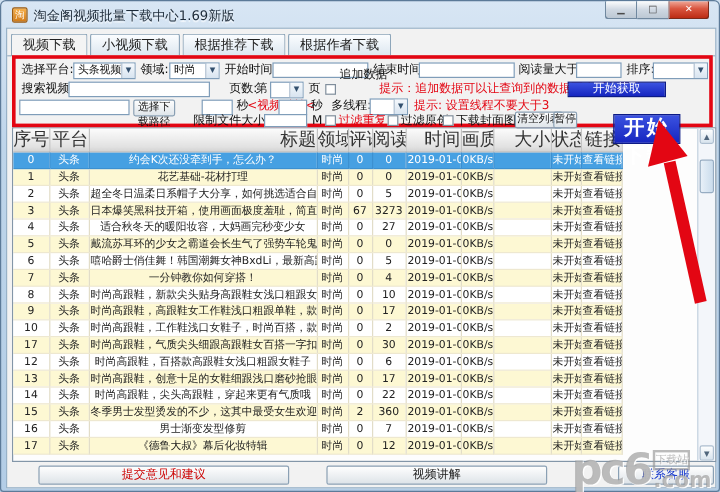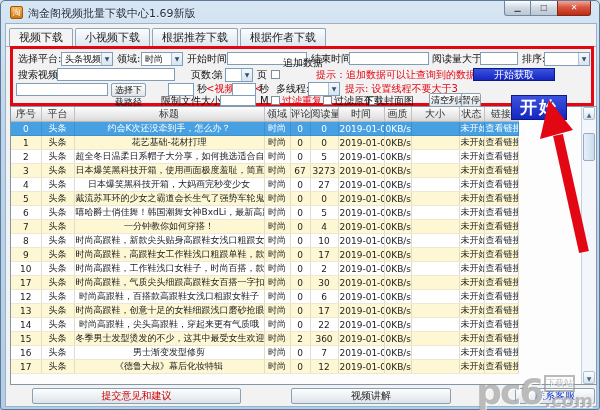--- a/index.html
+++ b/index.html
@@ -47,23 +47,23 @@
            font-size:6px; line-height:12px; color:#33506e; }
   .cb { position:absolute; width:9px; height:9px; top:2px; background:#fff; border:1px solid #808e9c; }
   .sbtn { position:absolute; height:14px; font-size:9px; line-height:12px; text-align:center;
           background:linear-gradient(180deg,#fefefe,#dfe5ea); border:1px solid #8aa0b4; border-radius:2px; color:#111; }
   .bluebar { position:absolute; background:linear-gradient(180deg,#3b52e0,#1626c0); color:#fff;
              text-align:center; border:1px solid #0c1a86; }
   
   .tablewrap { position:absolute; left:4px; top:82px; width:587px; height:279px;
                background:#fdfdfd; border:1px solid #8396a8; overflow:hidden; }
   table { border-collapse:collapse; table-layout:fixed; width:507px; }
-  th { height:13px; font-size:10px; font-weight:normal; color:#333;
+  th { height:13px; font-size:15px; font-weight:normal; color:#333;
        background:linear-gradient(180deg,#fcfcfc,#e2e2e2 80%,#d4d4d4);
-       border-right:1px solid #c2c2c2; border-bottom:1px solid #b8b8b8; overflow:hidden; white-space:nowrap; }
+       border-right:1px solid #c2c2c2; border-bottom:1px solid #b8b8b8; overflow:hidden; white-space:nowrap;text-align:right; }
   td { height:14px; font-size:9px; color:#222; text-align:center; overflow:hidden; white-space:nowrap;
        border-right:1px solid #e2ddc8; border-bottom:1px solid #eee8d0; padding:0 1px; }
   tr.trow { background:#fff; }
   tr.alt { background:#fdf8d3; }
   tr.sel { background:#46a0e2; }
   tr.sel td { color:#fff; border-color:#3c90d0; }
   
   .vscroll { position:absolute; right:0; top:0; bottom:0; width:15px; background:#f3f6fa; border-left:1px solid #c4d2de; }
   .varrow { position:absolute; left:1px; right:1px; height:13px; text-align:center; font-size:6px; line-height:13px;
             color:#50667c; background:linear-gradient(180deg,#fdfefe,#d8e4ee); border:1px solid #aebfd0; border-radius:2px; }
@@ -142,21 +142,21 @@
       <span class="f red" style="left:332px;top:33px">提示: 设置线程不要大于3</span>
 
       <span class="f" style="left:148px;top:45px">限制文件大小:</span>
       <input class="inp" style="left: 207px; top: 46px; width: 36px; height: 11px;" value="">
       <span class="f" style="left:247px;top:45px">M</span>
       <span class="cb" style="left:258px;top:47px"></span>
       <span class="f red" style="left:269px;top:45px">过滤重复</span>
       <span class="cb" style="left:310px;top:47px"></span>
       <span class="f" style="left:321px;top:45px">过滤原创</span>
       <span class="cb" style="left:356px;top:47px"></span>
-      <span class="f" style="left:351px;top:45px">下载封面图</span>
+      <span class="f" style="left:367px;top:45px">下载封面图</span>
       <span class="sbtn blue" style="left:416px;top:44px;width:40px">清空列表</span>
       <span class="sbtn blue" style="left:448px;top:44px;width:20px">暂停</span>
 
       <div class="bluebar" style="left:498px;top:46px;width:56px;height:25px;font-size:17px;line-height:23px;letter-spacing:2px;font-weight:bold">开始下载</div>
     </div>
 
     <div class="tablewrap">
       <table>
         <colgroup>
             <col style="width:30px">
@@ -235,21 +235,21 @@
               <td>3273</td>
               <td>2019-01-03 12:44:15</td>
               <td>0KB/s</td>
               <td></td>
               <td>未开始</td>
               <td>查看链接</td>
             </tr>
             <tr class="trow">
               <td>4</td>
               <td>头条</td>
-              <td>日本爆笑黑科技开箱，大妈画完秒变少女</td>
+              <td>适合秋冬天的暖阳妆容，大妈画完秒变少女</td>
               <td>时尚</td>
               <td>0</td>
               <td>27</td>
               <td>2019-01-03 12:27:03</td>
               <td>0KB/s</td>
               <td></td>
               <td>未开始</td>
               <td>查看链接</td>
             </tr>
             <tr class="trow alt">
@@ -424,21 +424,21 @@
           </tbody>
       </table>
       <div class="vscroll">
         <div class="varrow" style="top:0">▲</div>
         <div class="vthumb"></div>
         <div class="varrow" style="bottom:0">▼</div>
       </div>
     </div>
 
     <div class="fbtn" style="left:26px;width:209px;color:#cc0000">提交意见和建议</div>
-    <div class="fbtn" style="left:285px;width:160px;color:#222">视频讲解</div>
+    <div class="fbtn" style="left:266px;width:184px;color:#222">视频讲解</div>
     <div class="fbtn" style="left:509px;width:80px;color:#1133cc">联系客服</div>
   </div>
 
   <div class="wm">
     <span class="wm-big">pc6</span>
     <span class="wm-col">
       <span class="wm-badge">下载站</span>
       <span class="wm-com">.com</span>
     </span>
   </div>

